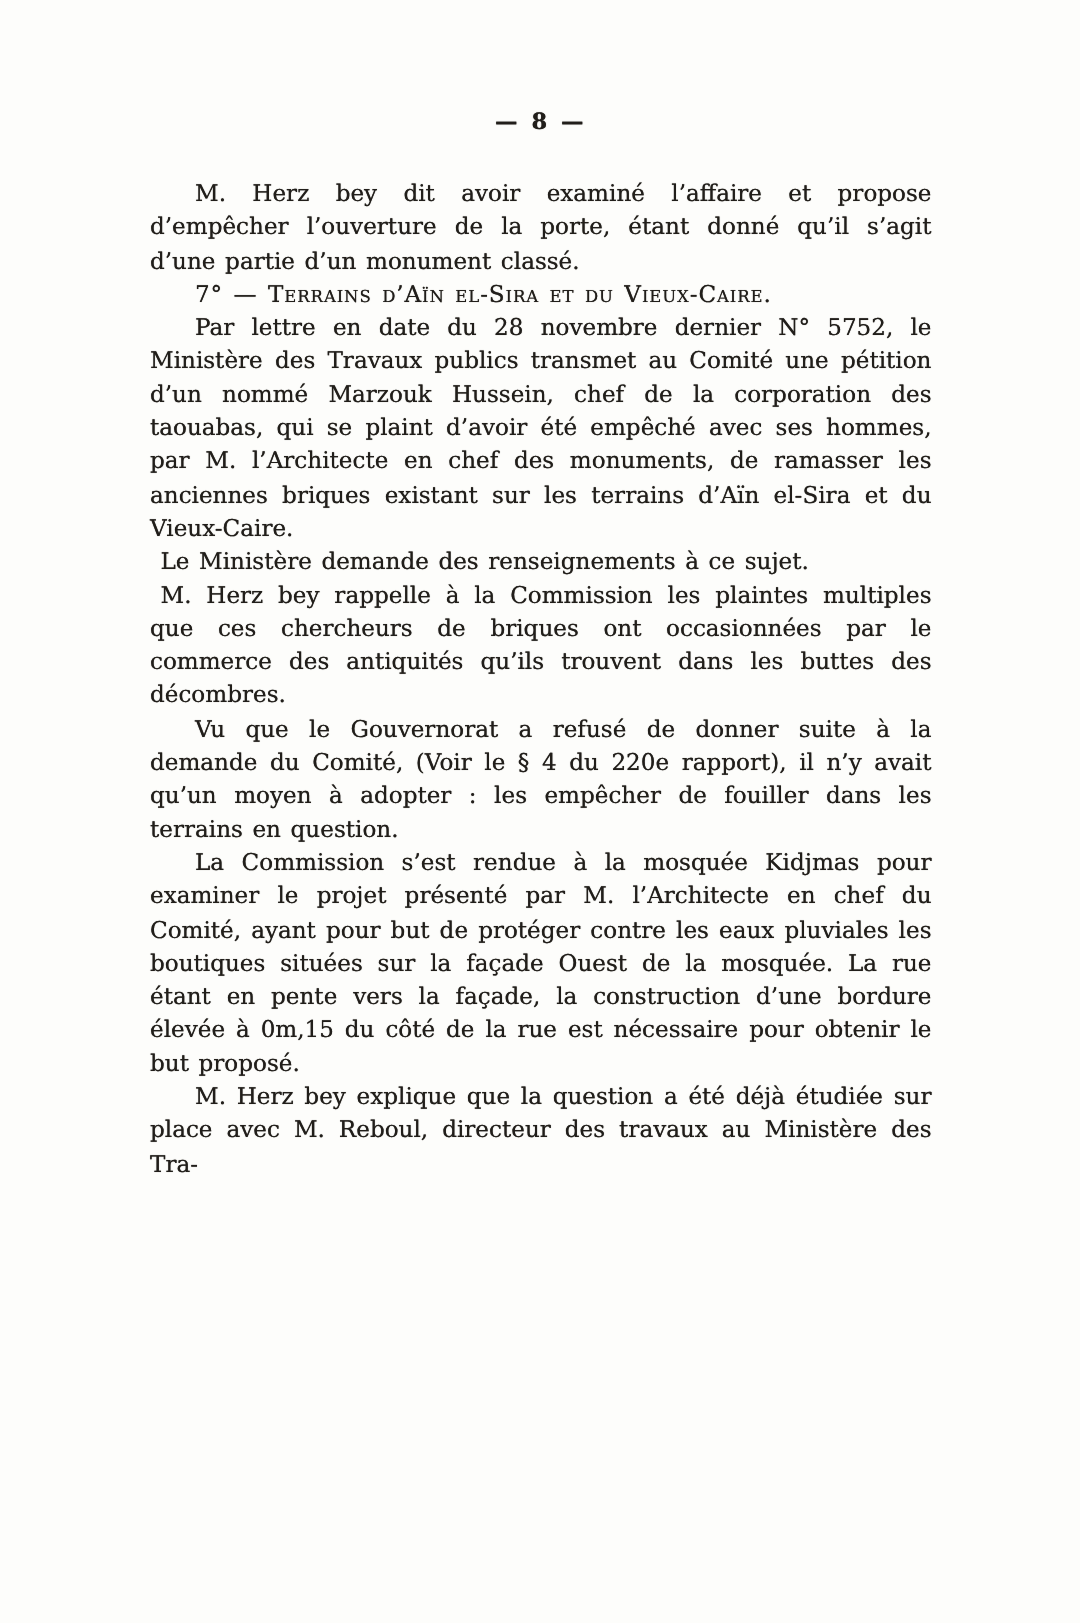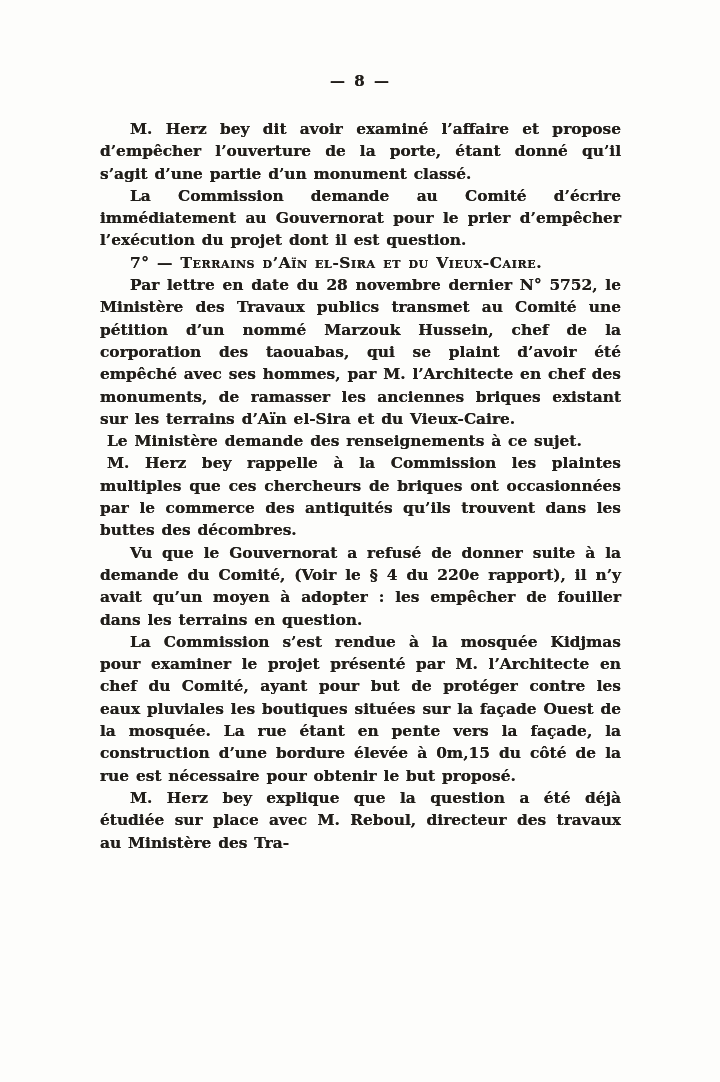--- a/index.html
+++ b/index.html
@@ -29,21 +29,21 @@
     letter-spacing: 2px;
     margin: 0 0 28px 0;
   }
   .body-text p {
     margin: 0;
     font-size: 15.4px;
     line-height: 22.3px;
     text-align: justify;
     text-indent: 30px;
     word-spacing: 1.5px;
-    font-weight: 700;
+    font-weight: 400;
   }
   .body-text p.small-indent {
     text-indent: 7px;
   }
   .section-heading {
     margin: 31px 0 23px 0;
     text-align: center;
     font-size: 15px;
     font-weight: 600;
     font-variant: small-caps;
@@ -54,21 +54,20 @@
 </head>
 <body>
 
 <div class="scan-page">
 
   <div class="page-number">— 8 —</div>
 
   <div class="body-text">
 
     <p>M. Herz bey dit avoir examiné l’affaire et propose d’empêcher l’ouverture de la porte, étant donné qu’il s’agit d’une partie d’un monument classé.</p>
-    <p>La Commission demande au Comité d’écrire immédiatement au Gouvernorat pour le prier d’empêcher l’exécution du projet dont il est question.</p>
 
     <p class="section-heading">7° — Terrains d’Aïn el-Sira et du Vieux-Caire.</p>
     <p>Par lettre en date du 28 novembre dernier N° 5752, le Ministère des Travaux publics transmet au Comité une pétition d’un nommé Marzouk Hussein, chef de la corporation des taouabas, qui se plaint d’avoir été empêché avec ses hommes, par M. l’Architecte en chef des monuments, de ramasser les anciennes briques existant sur les terrains d’Aïn el-Sira et du Vieux-Caire.</p>
     <p class="small-indent">Le Ministère demande des renseignements à ce sujet.</p>
     <p class="small-indent">M. Herz bey rappelle à la Commission les plaintes multiples que ces chercheurs de briques ont occasionnées par le commerce des antiquités qu’ils trouvent dans les buttes des décombres.</p>
     <p>Vu que le Gouvernorat a refusé de donner suite à la demande du Comité, (Voir le § 4 du 220e rapport), il n’y avait qu’un moyen à adopter : les empêcher de fouiller dans les terrains en question.</p>
 
     <p>La Commission s’est rendue à la mosquée Kidjmas pour examiner le projet présenté par M. l’Architecte en chef du Comité, ayant pour but de protéger contre les eaux pluviales les boutiques situées sur la façade Ouest de la mosquée. La rue étant en pente vers la façade, la construction d’une bordure élevée à 0m,15 du côté de la rue est nécessaire pour obtenir le but proposé.</p>
     <p>M. Herz bey explique que la question a été déjà étudiée sur place avec M. Reboul, directeur des travaux au Ministère des Tra-</p>
 

